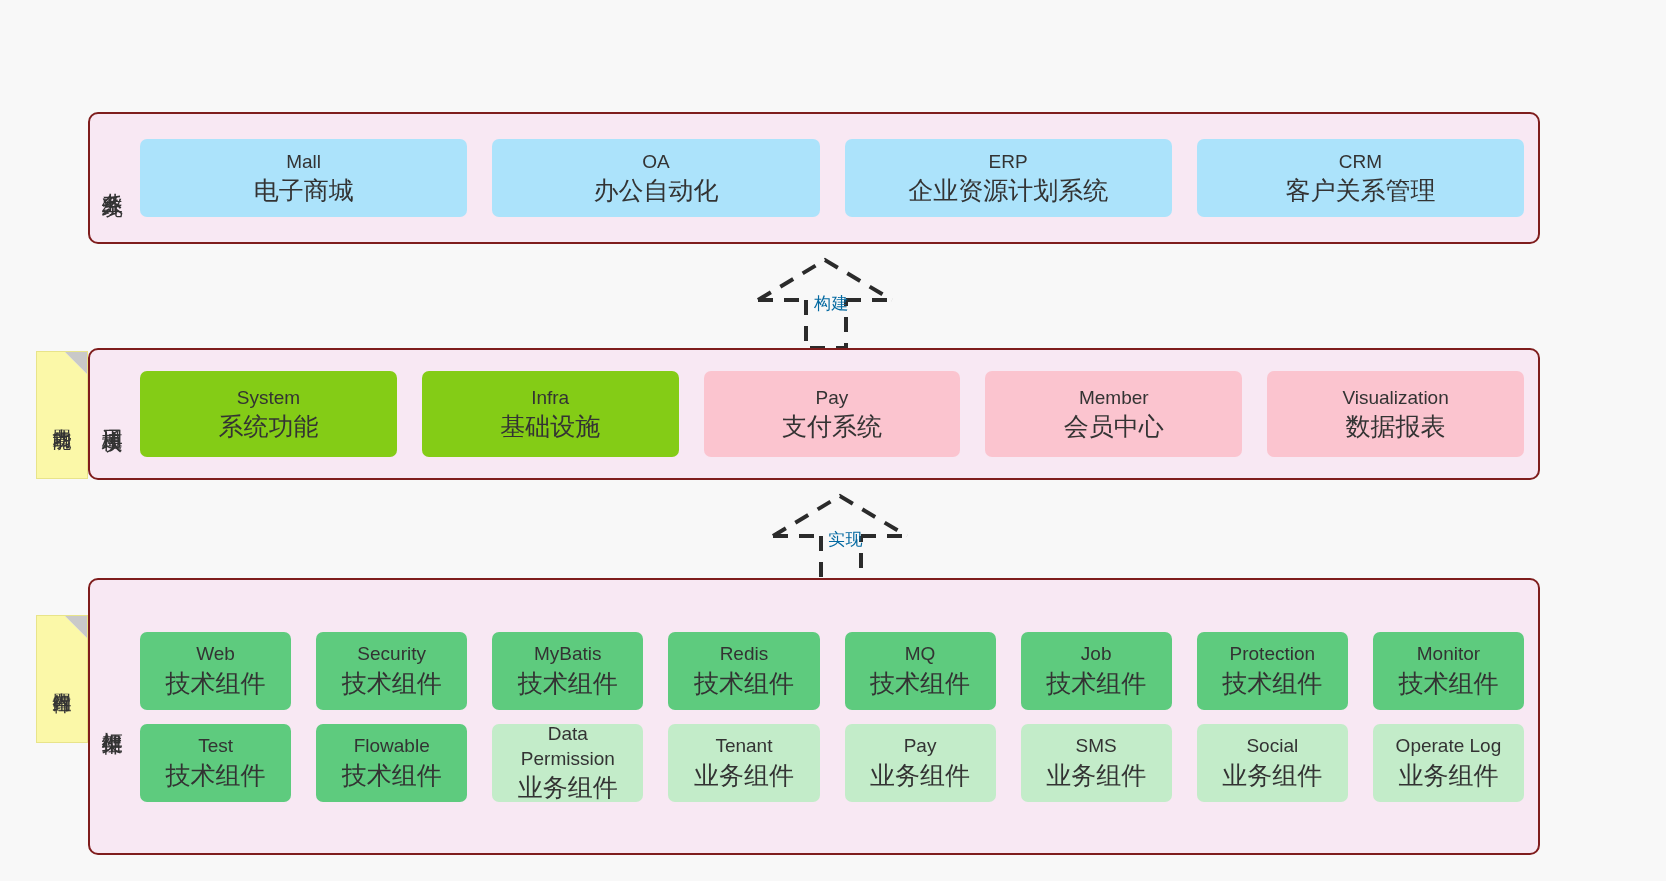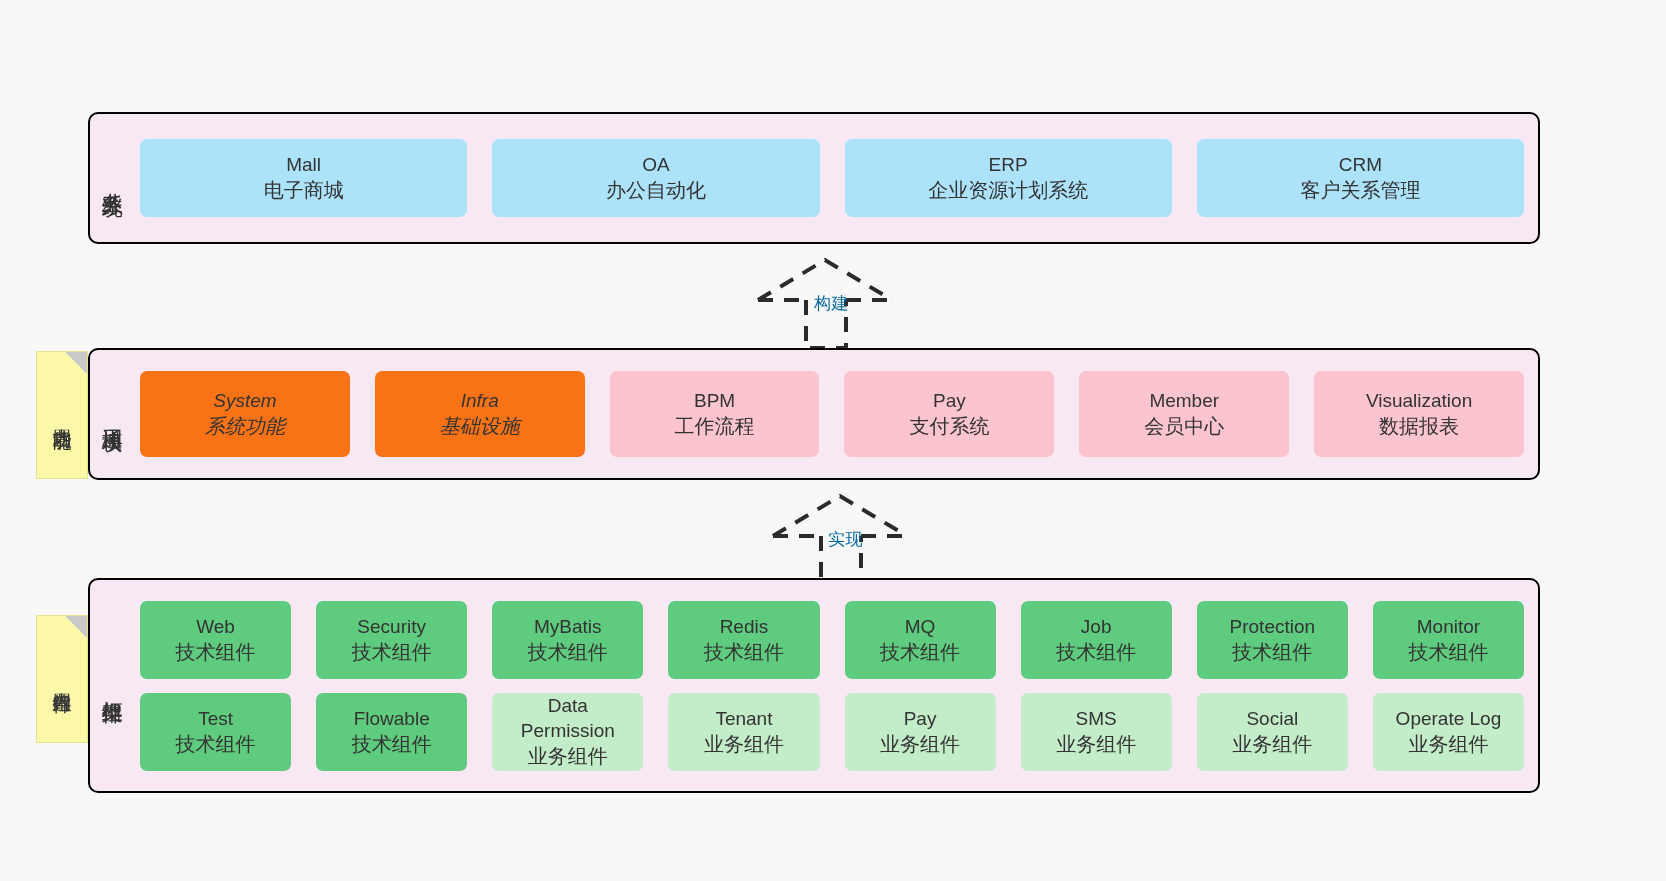--- a/index.html
+++ b/index.html
@@ -21,21 +21,21 @@
     left: 0; top: 0;
     width: 1666px;
     height: 881px;
   }
 
   
   .band {
     position: absolute;
     box-sizing: border-box;
     background: #f8e8f3;
-    border: 2px solid #000000;
+    border: 2px solid #7f1d1d;
     border-radius: 10px;
     display: flex;
     flex-direction: row;
     align-items: stretch;
   }
 
   .band-title {
     flex: 0 0 auto;
     width: 44px;
     display: flex;
@@ -77,26 +77,26 @@
     justify-content: center;
     text-align: center;
     color: #333333;
     padding: 4px 6px;
   }
   .node .t1 {
     font-size: 19px;
     line-height: 1.32;
   }
   .node .t2 {
-    font-size: 20px;
+    font-size: 25px;
     line-height: 1.32;
   }
 
   .h-blue   { background: #ace3fb; }
-  .h-red    { background: #f97316; font-style: italic; }
+  .h-red    { background: #84cc16; }
   .h-pink   { background: #fbc4cf; }
   .h-green  { background: #5ecb7e; }
   .h-lgreen { background: #c3ecc9; }
 
   
   #band-business .node  { height: 78px; }
   #band-modules .node   { height: 86px; }
   #band-framework .node { height: 78px; }
 
   
@@ -193,24 +193,20 @@
       <div class="row">
         <div class="node h-red">
           <span class="t1">System</span>
           <span class="t2">系统功能</span>
         </div>
         <div class="node h-red">
           <span class="t1">Infra</span>
           <span class="t2">基础设施</span>
         </div>
         <div class="node h-pink">
-          <span class="t1">BPM</span>
-          <span class="t2">工作流程</span>
-        </div>
-        <div class="node h-pink">
           <span class="t1">Pay</span>
           <span class="t2">支付系统</span>
         </div>
         <div class="node h-pink">
           <span class="t1">Member</span>
           <span class="t2">会员中心</span>
         </div>
         <div class="node h-pink">
           <span class="t1">Visualization</span>
           <span class="t2">数据报表</span>
@@ -224,21 +220,21 @@
     <polyline points="8,48 56,48" fill="none" stroke="#2b2b2b" stroke-width="4" stroke-dasharray="15,11"></polyline>
     <polyline points="96,48 142,48" fill="none" stroke="#2b2b2b" stroke-width="4" stroke-dasharray="15,11"></polyline>
     <polyline points="56,48 56,96 96,96 96,48" fill="none" stroke="#2b2b2b" stroke-width="4" stroke-dasharray="15,11"></polyline>
   </svg>
   <div class="arrow-label" style="left:828px; top:528px;">实现</div>
 
   <div class="note" style="left:36px; top:615px; height:128px;">
     <span>内置组件</span>
   </div>
 
-  <div class="band" id="band-framework" style="left:88px; top:578px; width:1452px; height:215px;">
+  <div class="band" id="band-framework" style="left:88px; top:578px; width:1452px; height:277px;">
     <div class="band-title">框架组件</div>
     <div class="band-body">
 
       <div class="row">
         <div class="node h-green">
           <span class="t1">Web</span>
           <span class="t2">技术组件</span>
         </div>
         <div class="node h-green">
           <span class="t1">Security</span>

